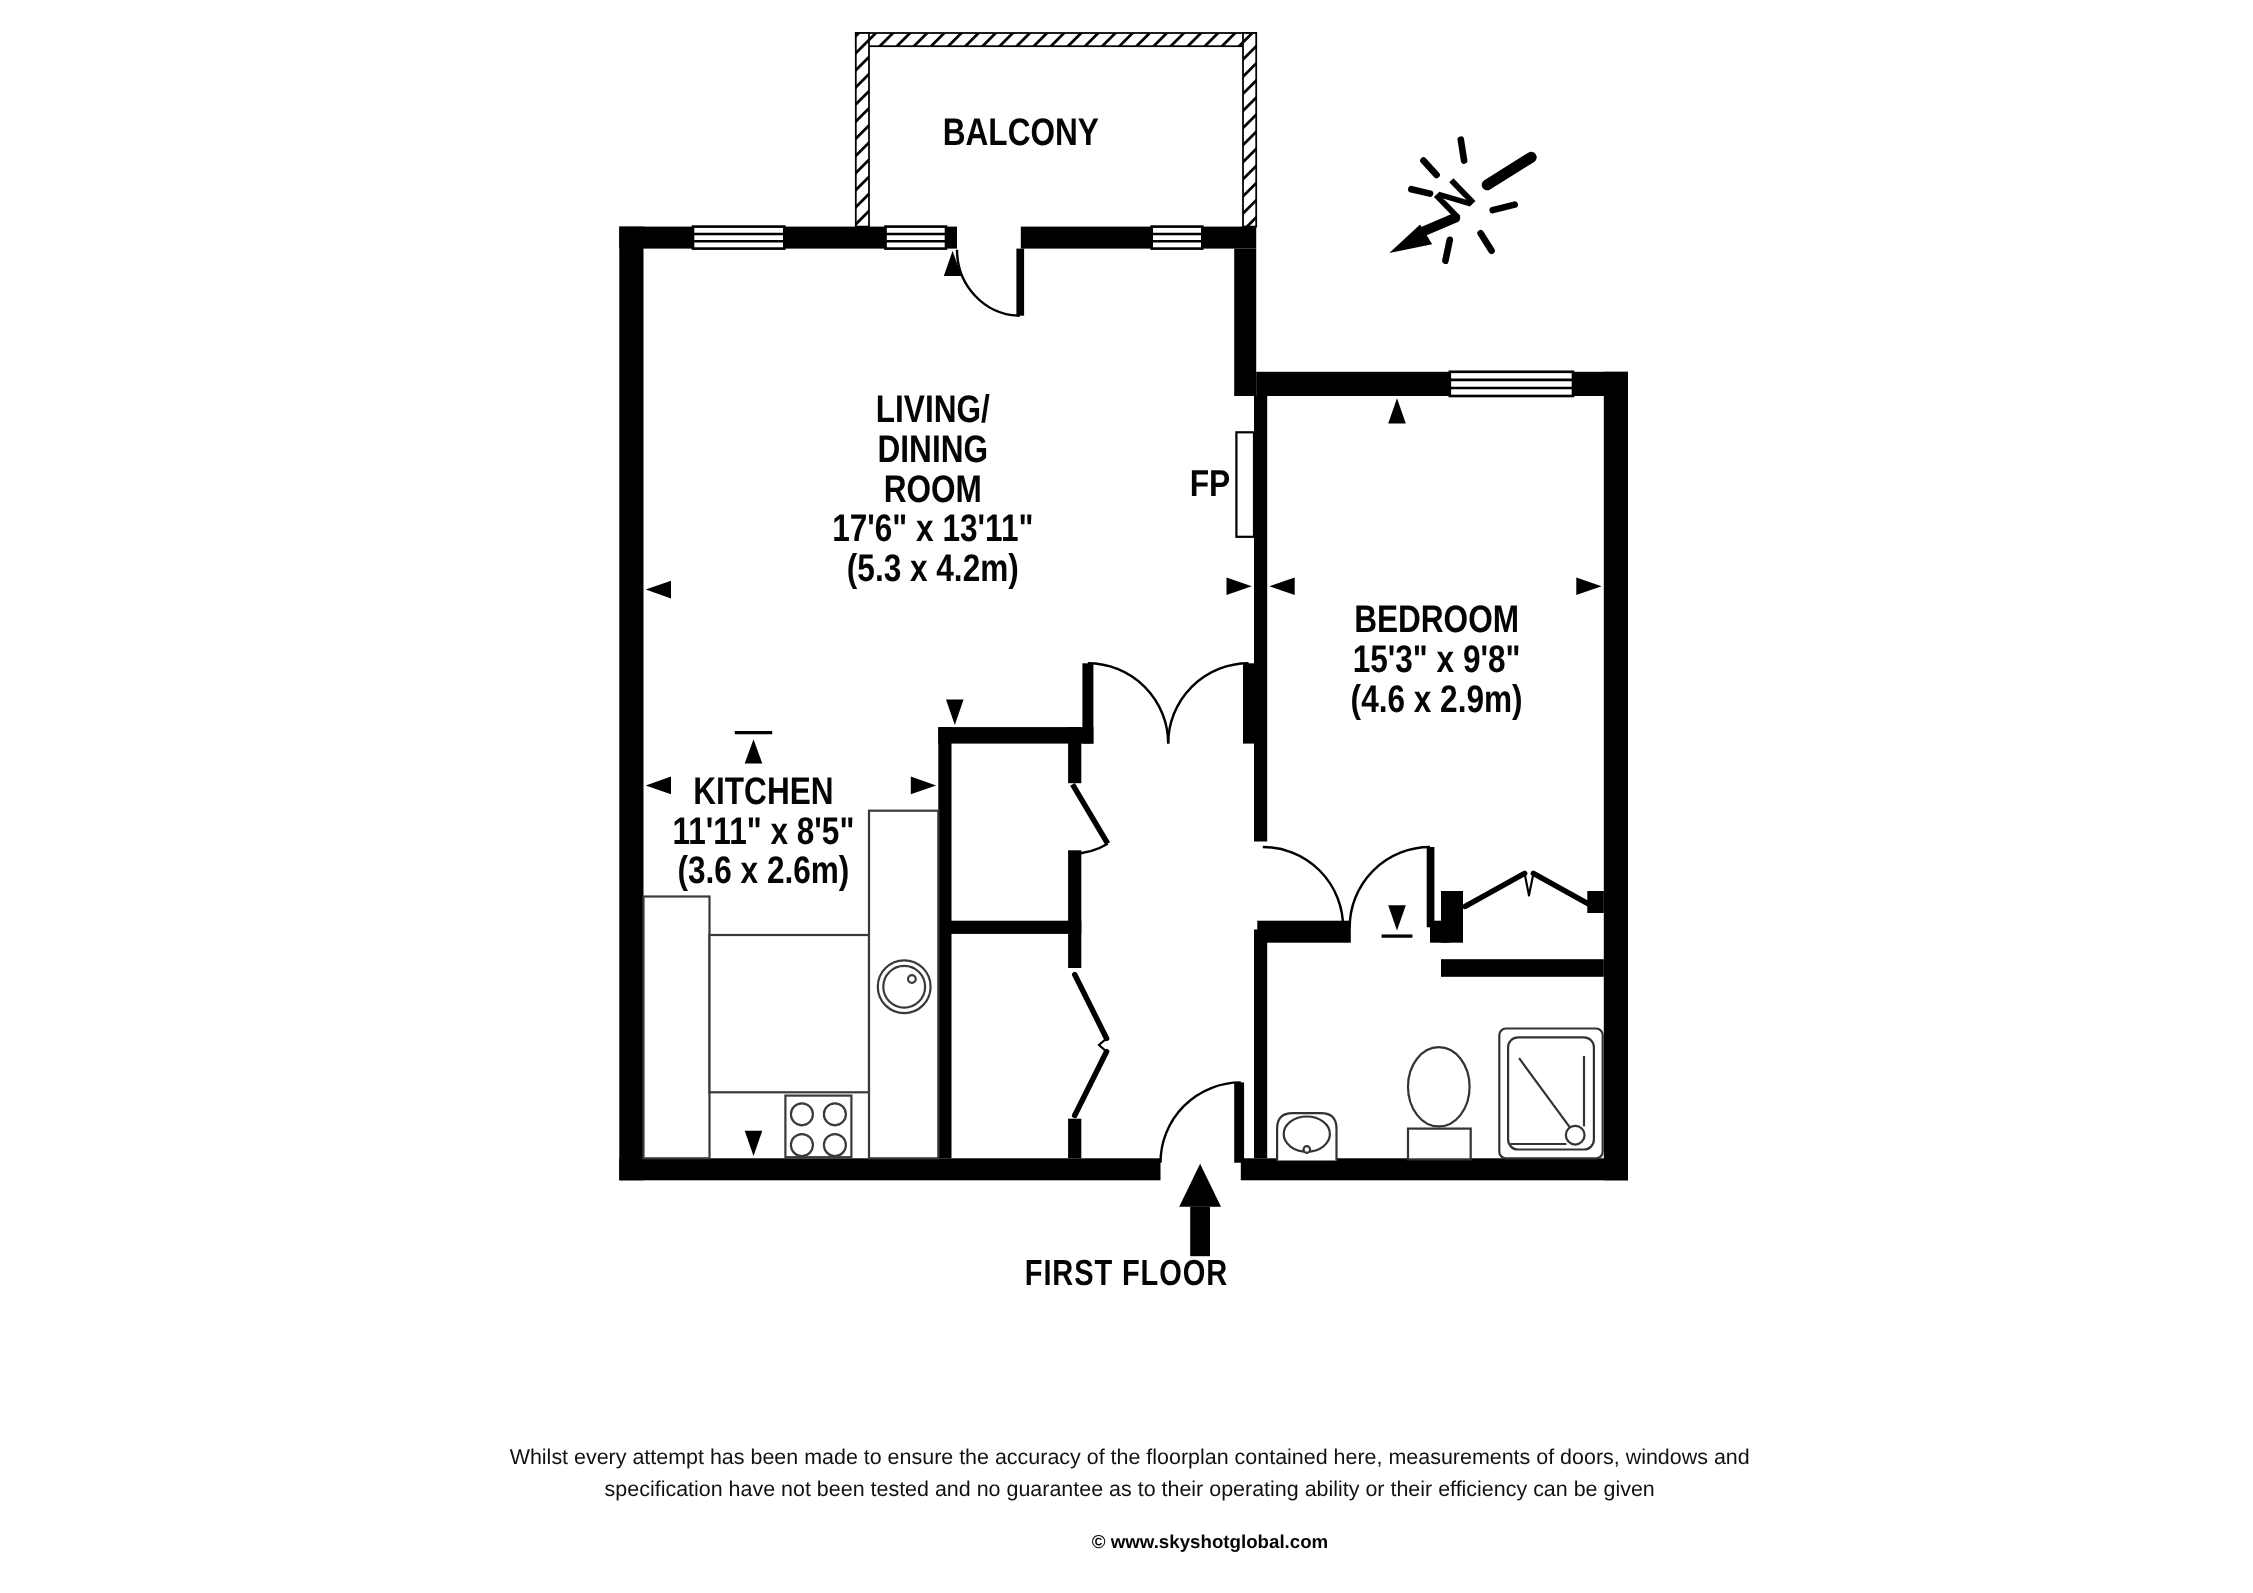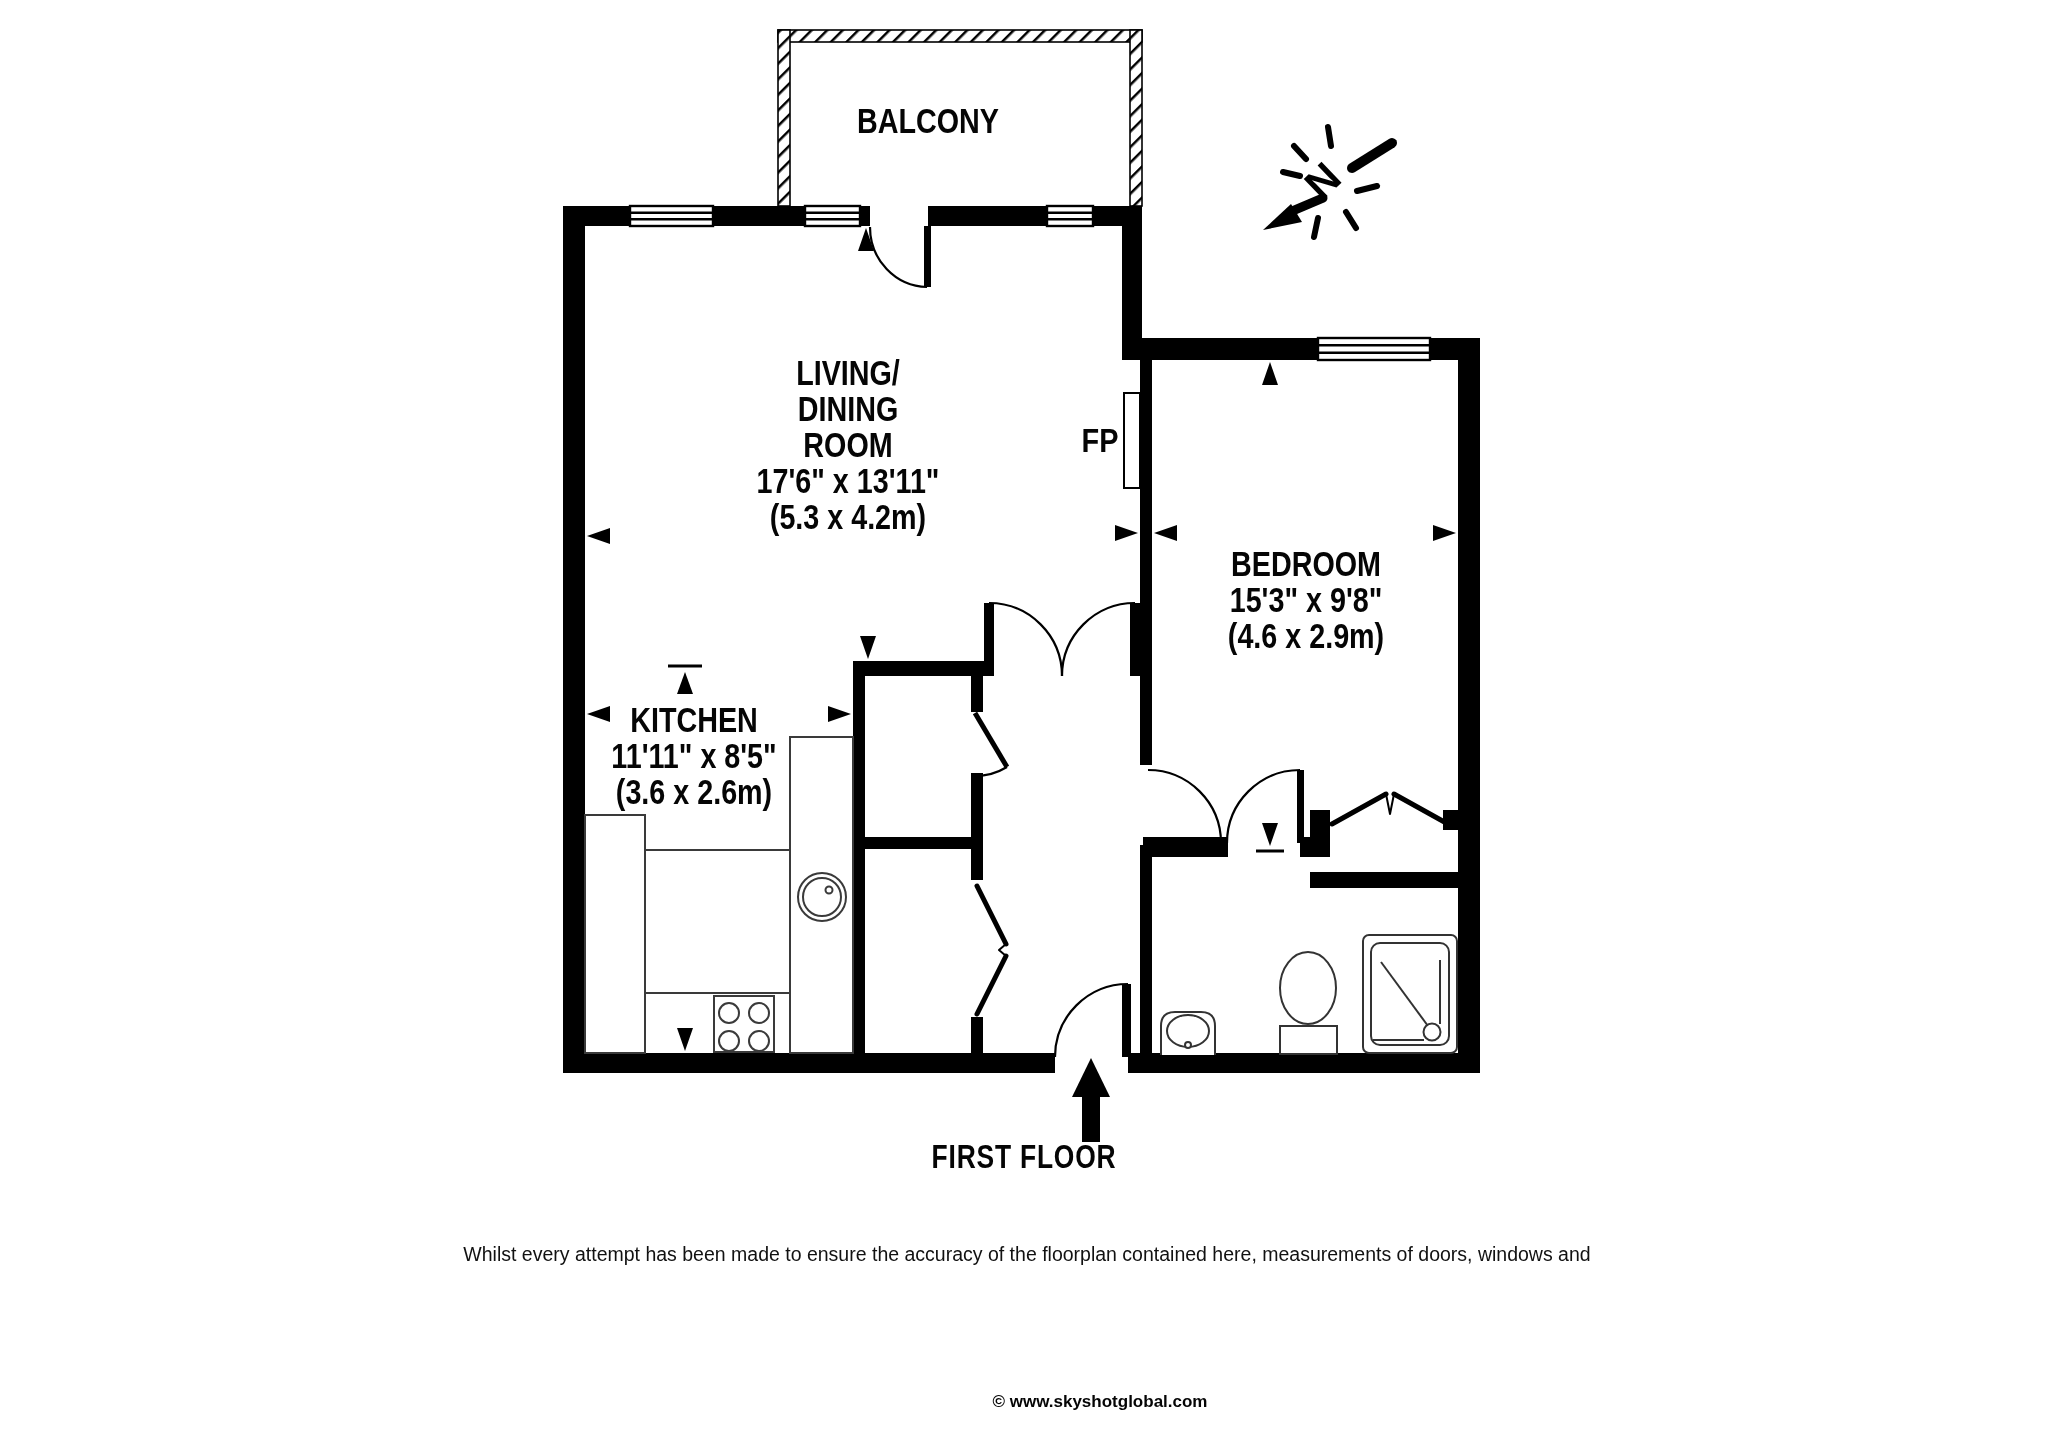--- a/index.html
+++ b/index.html
@@ -219,18 +219,19 @@
 
   <div class="label" style="left:694px;top:756px;">
     <div>KITCHEN</div>
     <div>11'11" x 8'5"</div>
     <div>(3.6 x 2.6m)</div>
   </div>
 
   <div class="label floor-label" style="left:1024px;top:1157px;">FIRST FLOOR</div>
 
 
-  <div class="disclaimer" style="left:1027px;top:1254px;">
+  <div class="disclaimer" style="left:1027px;top:1340px;">
     <div>Whilst every attempt has been made to ensure the accuracy of the floorplan contained here, measurements of doors, windows and</div>
+    <div>specification have not been tested and no guarantee as to their operating ability or their efficiency can be given</div>
   </div>
 
   <div class="copyright" style="left:1100px;top:1402px;">© www.skyshotglobal.com</div>
 </div>
 
 </body></html>

